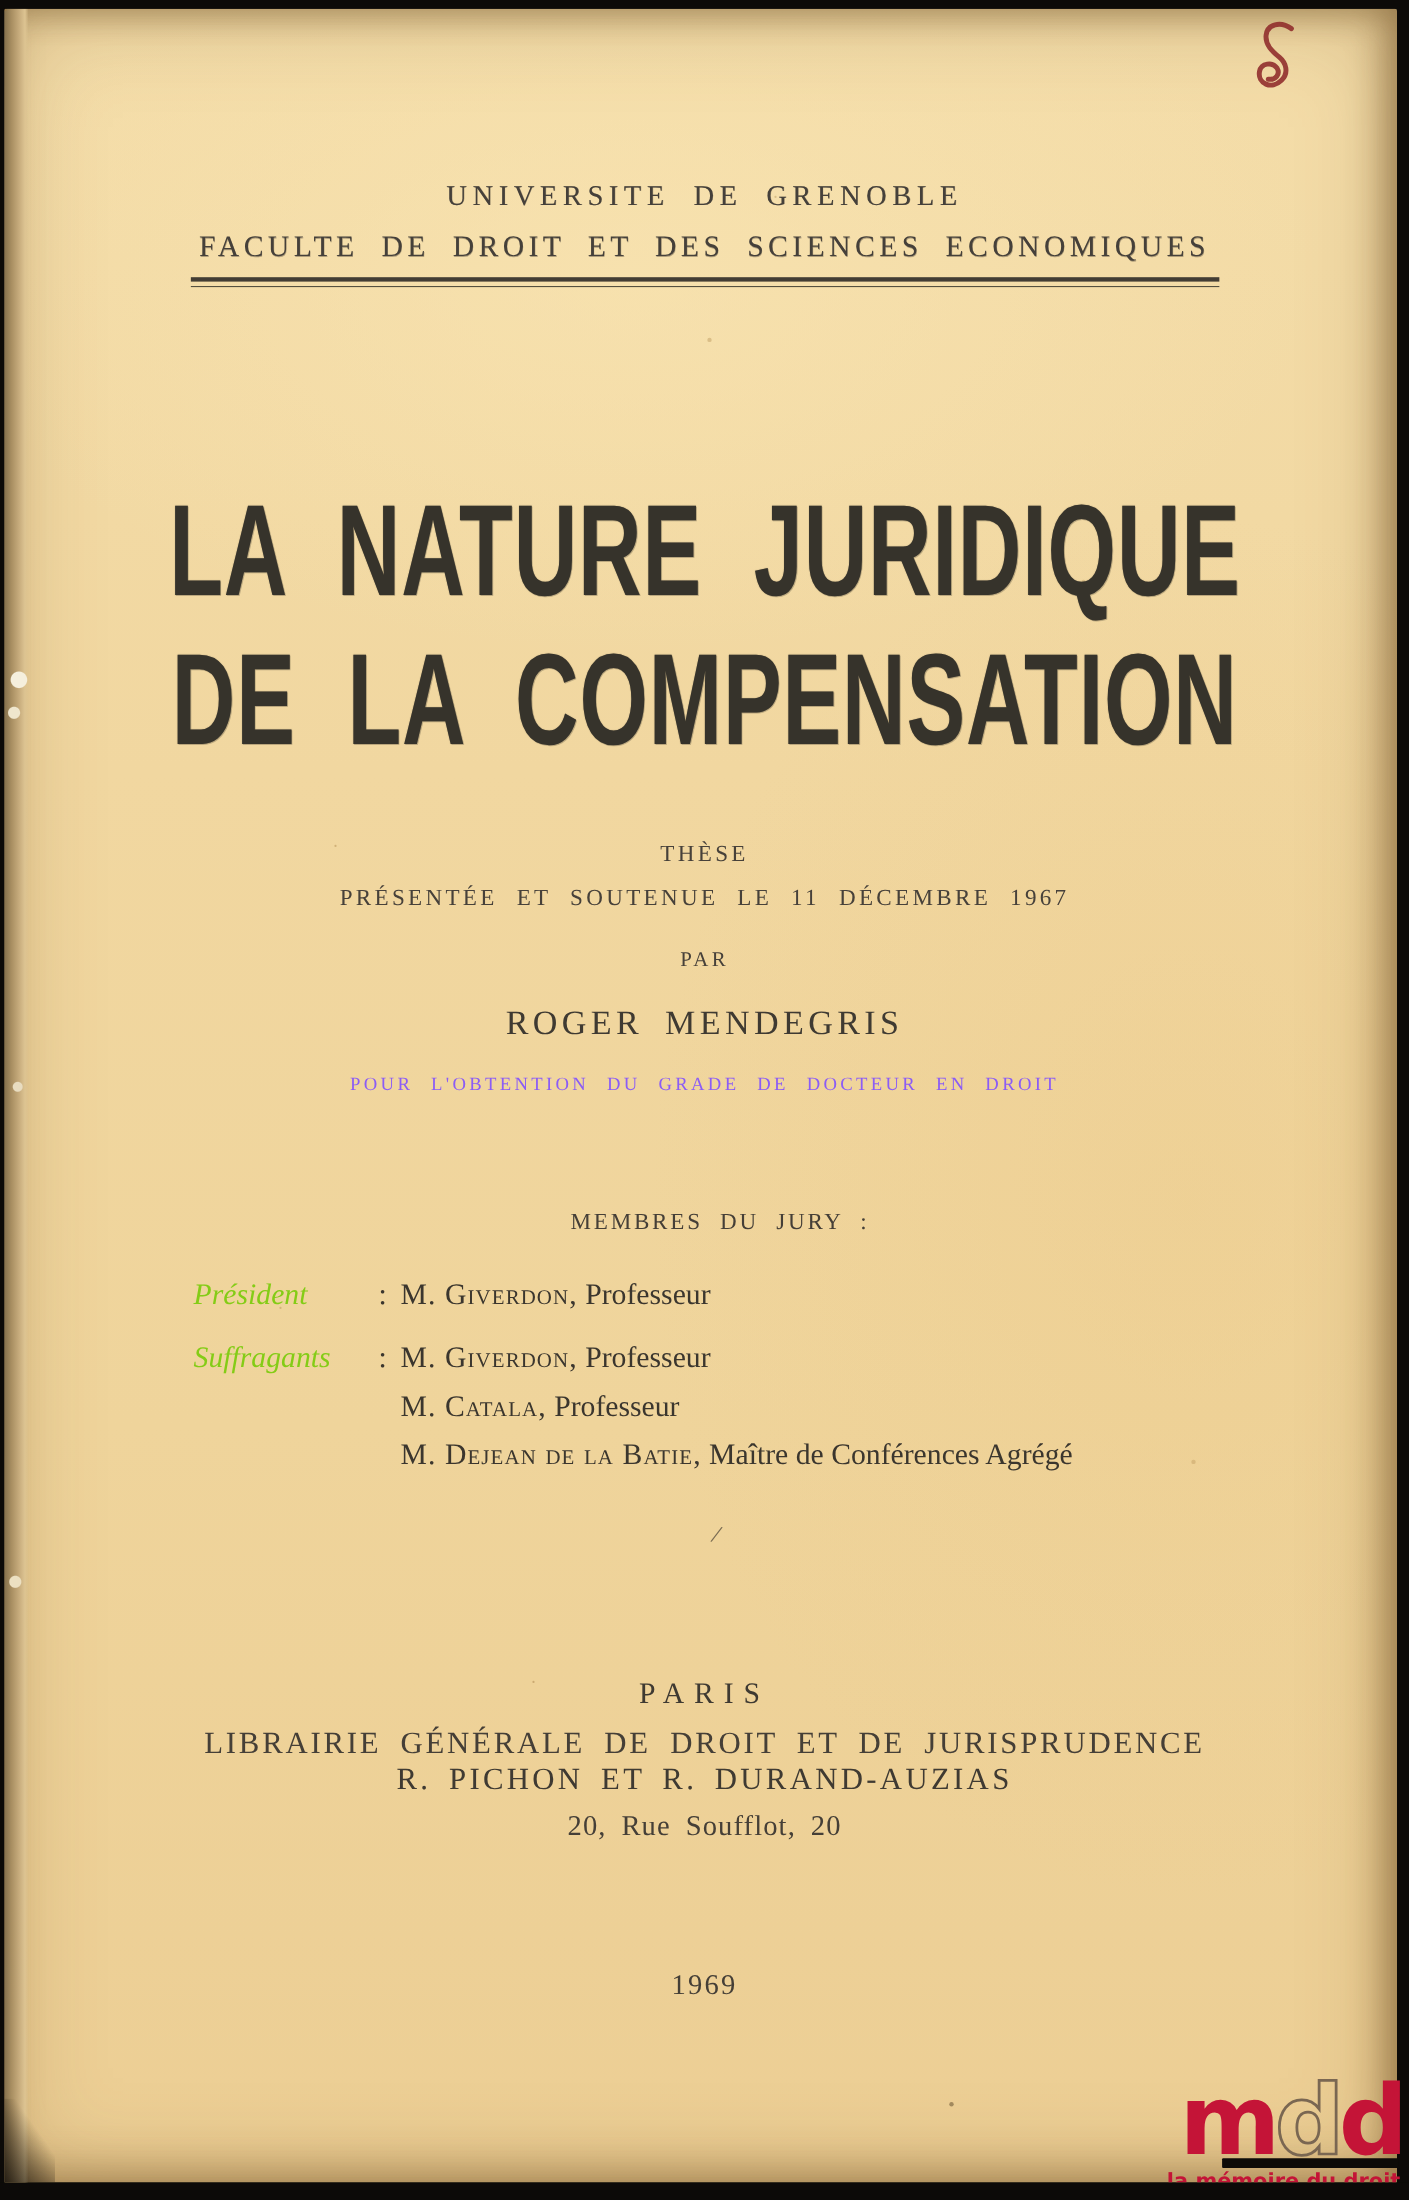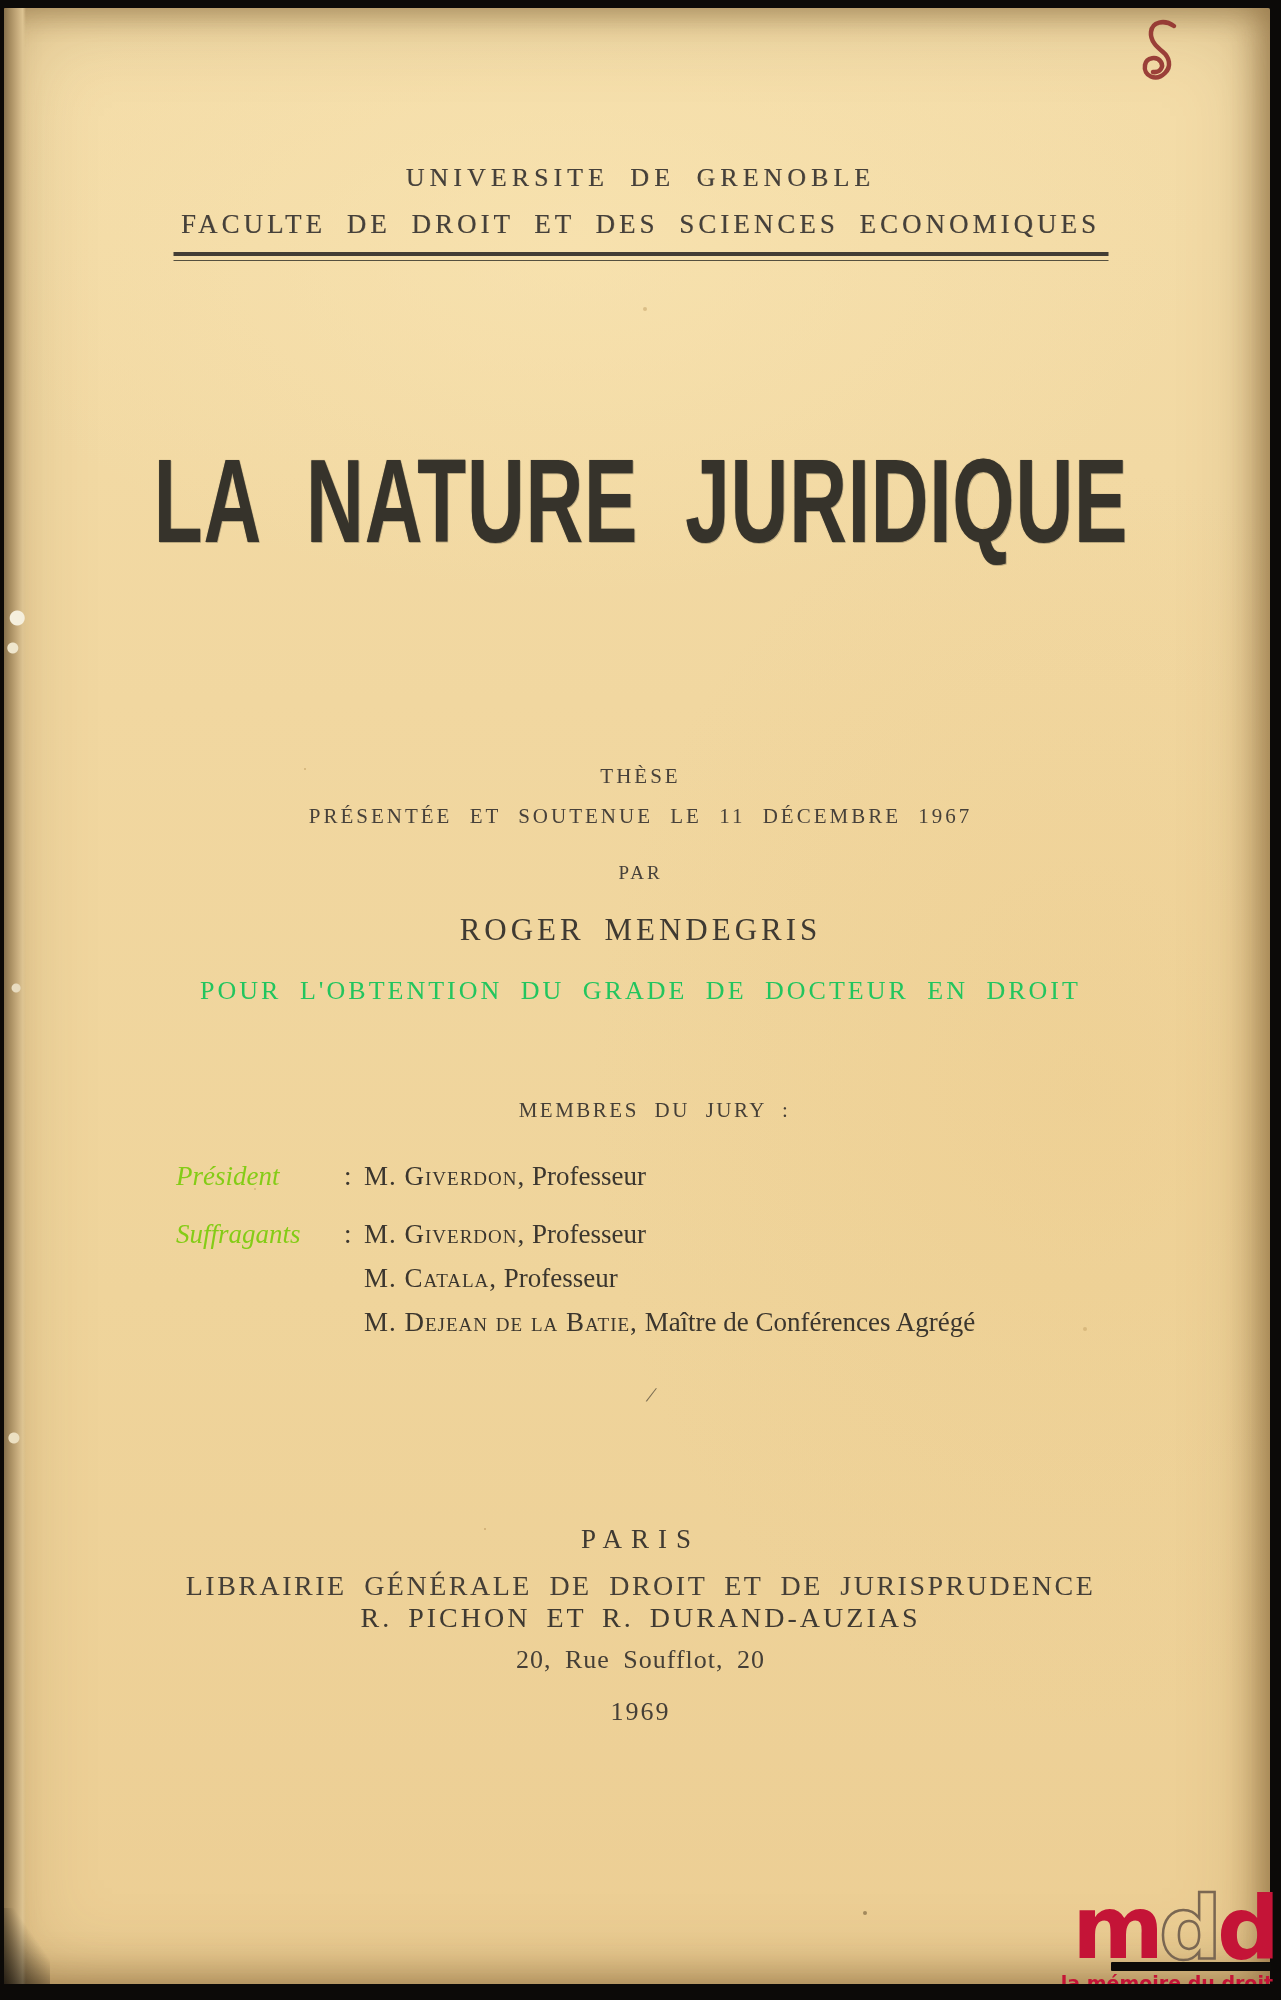--- a/index.html
+++ b/index.html
@@ -58,38 +58,38 @@
   .title-text{
     font-family:"Liberation Sans","DejaVu Sans",sans-serif; font-weight:700;
     font-size:100px; letter-spacing:1px; word-spacing:30px; color:#36332b;
     transform:scale(.8,1.18); white-space:nowrap;
     text-shadow:1px 1px 0 rgba(55,50,40,.25), 0 0 1px rgba(55,50,40,.5);
   }
   .these-line{top:764px; font-size:21px; letter-spacing:3px; color:#47413a;}
   .defense-line{top:804px; font-size:21px; letter-spacing:3px; word-spacing:9px; color:#47413a;}
   .par-line{top:862px; font-size:19px; letter-spacing:3px; color:#47413a;}
   .author-line{top:912px; font-size:31px; letter-spacing:4px; word-spacing:8px; color:#3f3a32;}
-  .degree-line{top:976px; font-size:26px; letter-spacing:3px; word-spacing:9px; color:#22c55e;}
+  .degree-line{top:976px; font-size:17px; letter-spacing:3px; word-spacing:9px; color:#8b5cf6;}
   .jury-heading{top:1098px; font-size:21px; letter-spacing:2.5px; word-spacing:8px; color:#453f37; padding-left:14px;}
   .jury{position:absolute; left:176px; top:1156px; color:#3b362e;}
   .jury-row{font-size:27px; line-height:40px; white-space:nowrap;}
   .jury-row + .jury-row{margin-top:18px;}
   .jury-row.tight{margin-top:4px;}
   .jury-role{display:inline-block; width:168px; font-style:italic; color:#84cc16;}
   .jury-colon{display:inline-block; width:20px;}
   .sc{font-variant:small-caps; letter-spacing:1px;}
   .stray-slash{
     position:absolute; left:648px; top:1382px; font-size:22px; font-style:italic;
     color:#7a6c52; transform:rotate(10deg);
   }
   .imprint-city{top:1524px; font-size:27px; letter-spacing:9px; color:#3f3a32;}
   .imprint-publisher{top:1570px; font-size:28px; letter-spacing:2.5px; word-spacing:8px; color:#453f37;}
   .imprint-editors{top:1602px; font-size:28px; letter-spacing:3px; word-spacing:6px; color:#3f3a32;}
   .imprint-address{top:1645px; font-size:26px; word-spacing:6px; letter-spacing:1px; color:#453f37;}
-  .imprint-year{top:1697px; font-size:26px; letter-spacing:2px; color:#453f37;}
+  .imprint-year{top:1790px; font-size:26px; letter-spacing:2px; color:#453f37;}
   
   .squiggle{position:absolute; left:1136px; top:18px; width:46px; height:88px;}
   
   .mdd-logo{
     position:absolute; right:6px; top:1884px; z-index:4;
     font-family:"DejaVu Sans","Liberation Sans",sans-serif;
     font-weight:700; font-size:88px; line-height:1; letter-spacing:-5px;
     color:#c41437; white-space:nowrap;text-align:right;
   }
   .mdd-logo .outline{
@@ -124,20 +124,23 @@
     <path d="M38 8 C28 1 16 4 15 14 C14 23 21 29 27 34 C33 39 36 48 29 55 C20 64 7 58 9 47 C10.5 39 21 38 25 44 C28 49 24 55 17 54" fill="none" stroke="#8e2a2a" stroke-width="4.5" stroke-linecap="round" opacity="0.88"></path>
   </svg>
 
   <div class="line header-line1">UNIVERSITE DE GRENOBLE</div>
   <div class="line header-line2">FACULTE DE DROIT ET DES SCIENCES ECONOMIQUES</div>
   <div class="header-rule"></div>
 
   <div class="title-wrap title-1">
     <span class="title-text">LA NATURE JURIDIQUE</span>
   </div>
+  <div class="title-wrap title-2">
+    <span class="title-text">DE LA COMPENSATION</span>
+  </div>
 
   <div class="line these-line">THÈSE</div>
   <div class="line defense-line">PRÉSENTÉE ET SOUTENUE LE 11 DÉCEMBRE 1967</div>
   <div class="line par-line">PAR</div>
   <div class="line author-line">ROGER MENDEGRIS</div>
   <div class="line degree-line">POUR L'OBTENTION DU GRADE DE DOCTEUR EN DROIT</div>
 
   <div class="line jury-heading">MEMBRES DU JURY :</div>
   <div class="jury">
     <div class="jury-row">

